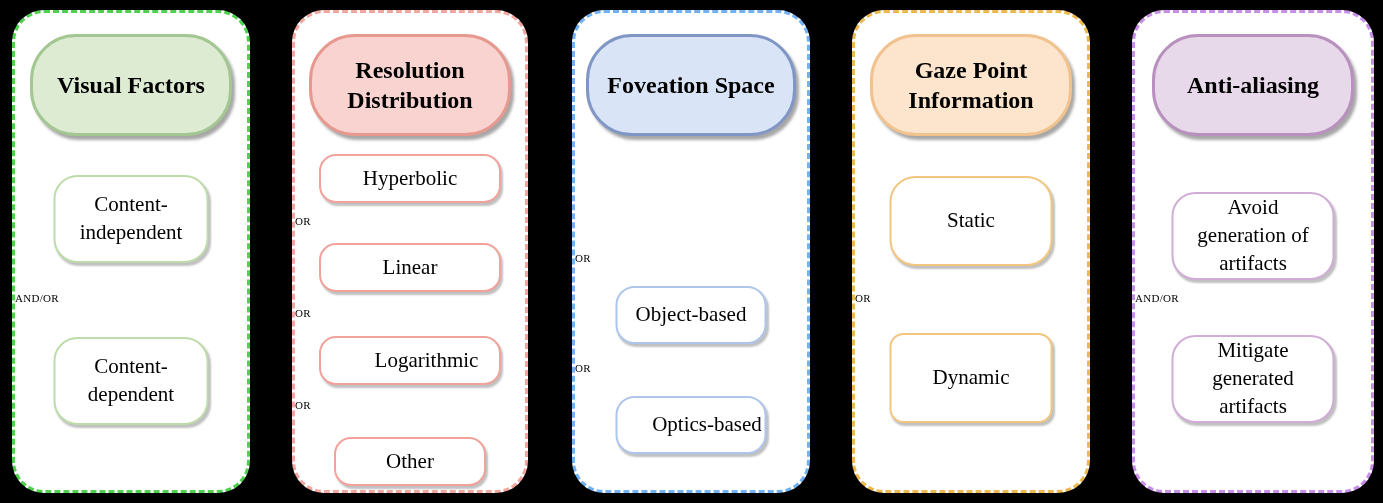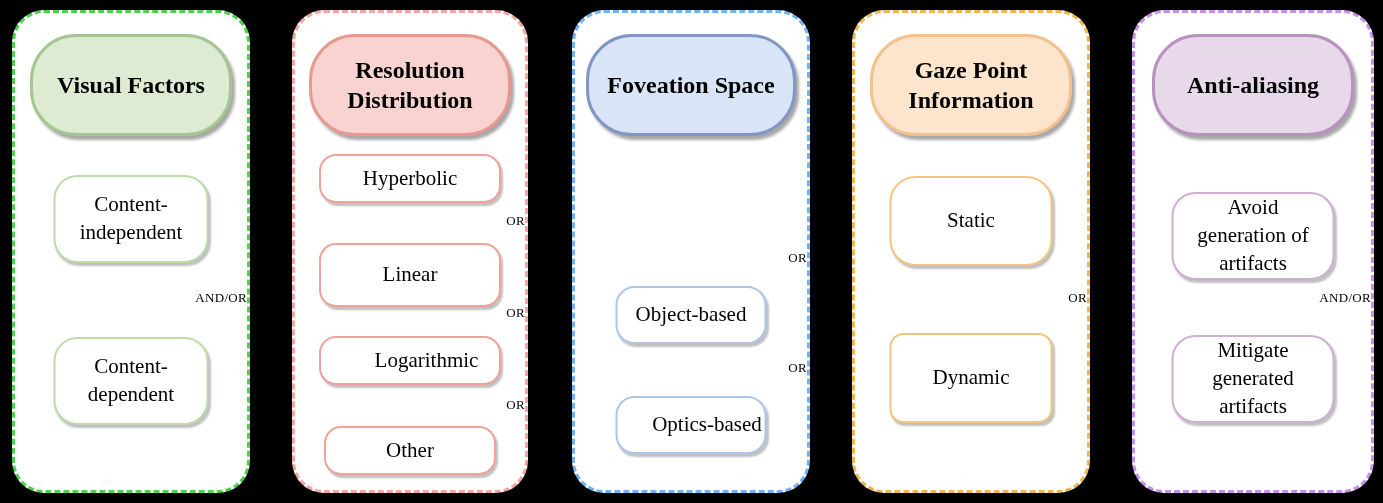--- a/index.html
+++ b/index.html
@@ -60,22 +60,22 @@
     line-height: 1.32;
     white-space: pre-line;
     box-shadow: 2px 3px 2px rgba(140,140,140,0.55);
     box-sizing: border-box;
   }
   .connector {
     position: absolute;
     left: 0;
     right: 0;
     height: 16px;
-    text-align: right;
-    font-size: 13px;
+    text-align: left;
+    font-size: 11px;
     letter-spacing: 0.3px;
     line-height: 16px;
   }
 </style>
 </head>
 <body style="background: rgb(0, 0, 0);">
 
 <div class="panel" style="left: 12px; width: 238px; --dash: #4fd14f; --hfill: #dcebd2; --hborder: #a3c692; --iborder: #bddcaa;">
   <div class="header">Visual Factors</div>
   <div class="item" style="top:162px; width:155px; height:88px;">Content-
@@ -83,25 +83,25 @@
   <div class="connector" style="top:277px;">AND/OR</div>
   <div class="item" style="top:324px; width:155px; height:88px;">Content-
 dependent</div>
 </div>
 
 <div class="panel" style="left: 292px; width: 236px; --dash: #f1a6a0; --hfill: #f8d3d0; --hborder: #e8998f; --iborder: #f0a29b;">
   <div class="header">Resolution
 Distribution</div>
   <div class="item" style="top:141px; width:182px; height:49px; border-radius:17px;">Hyperbolic</div>
   <div class="connector" style="top:200px;">OR</div>
-  <div class="item" style="top:230px; width:182px; height:64px; border-radius:17px;">Linear</div>
+  <div class="item" style="top:230px; width:182px; height:49px; border-radius:17px;">Linear</div>
   <div class="connector" style="top:292px;">OR</div>
   <div class="item" style="top:323px; width:182px; height:49px; border-radius:17px;padding-left:33px;">Logarithmic</div>
   <div class="connector" style="top:384px;">OR</div>
-  <div class="item" style="top:413px; width:172px; height:49px; border-radius:17px;">Other</div>
+  <div class="item" style="top:424px; width:152px; height:49px; border-radius:17px;">Other</div>
 </div>
 
 <div class="panel" style="left: 572px; width: 238px; --dash: #72b2f2; --hfill: #d9e5f7; --hborder: #8097c6; --iborder: #aec6e9;">
   <div class="header" style="width:210px;">Foveation Space</div>
   <div class="connector" style="top:237px;">OR</div>
   <div class="item" style="top:273px; width:151px; height:58px; border-radius:19px;">Object-based</div>
   <div class="connector" style="top:347px;">OR</div>
   <div class="item" style="top:383px; width:151px; height:58px; border-radius:19px;padding-left:32px;">Optics-based</div>
 </div>
 

